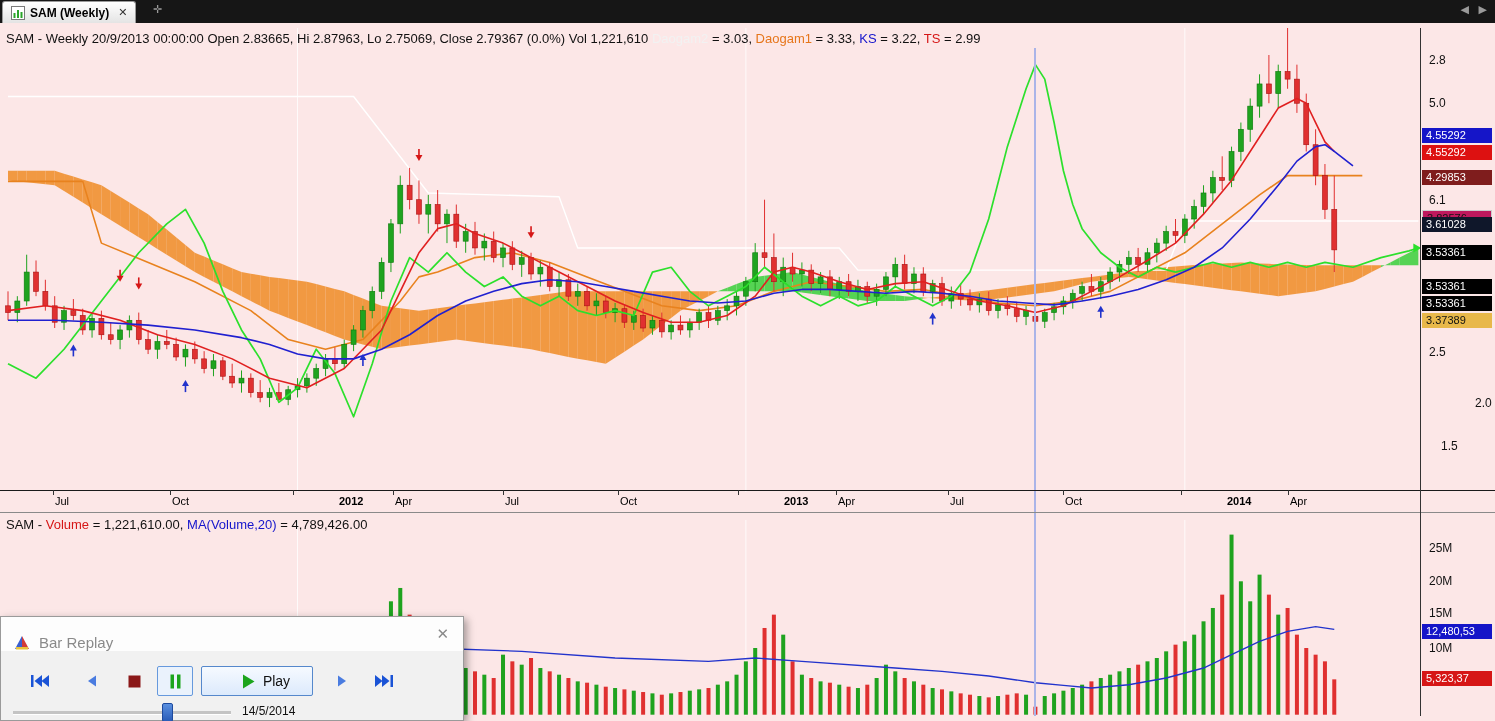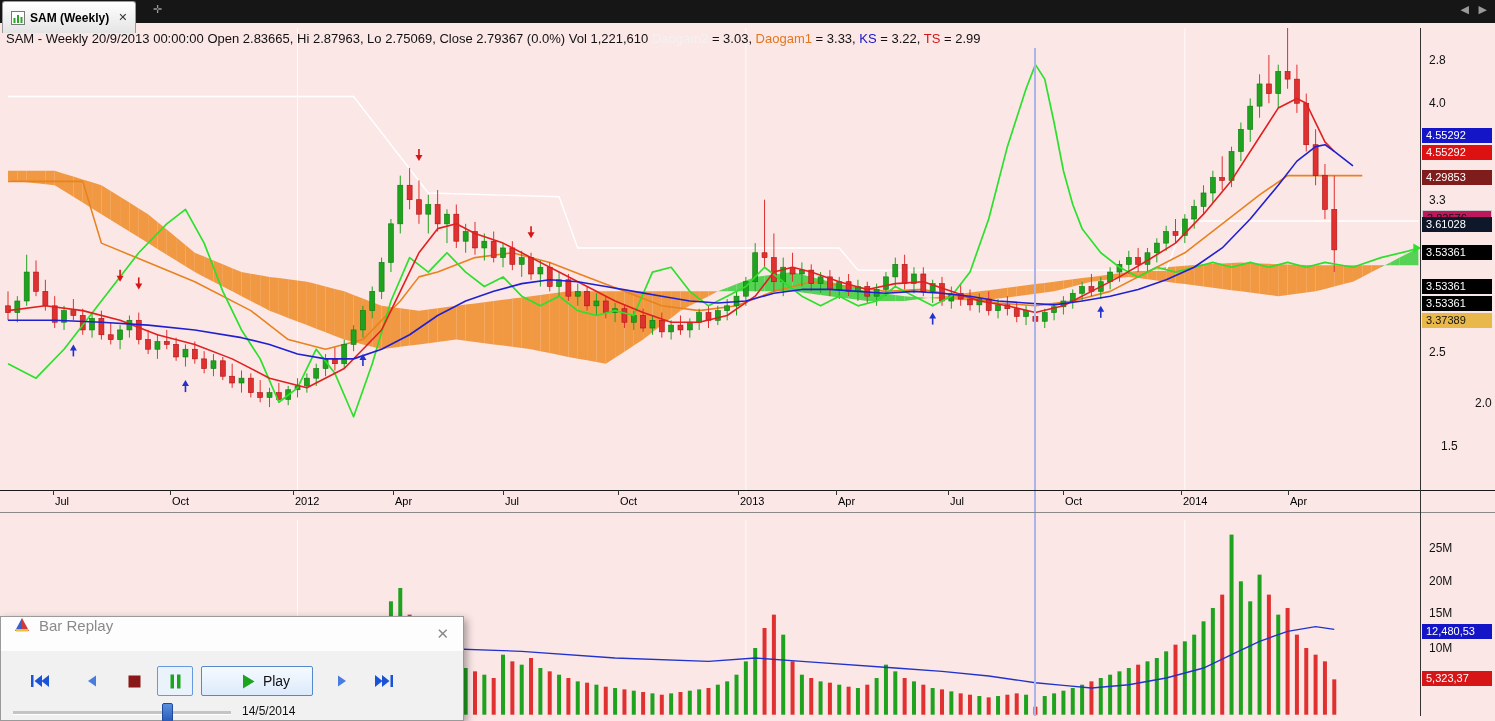--- a/index.html
+++ b/index.html
@@ -2,21 +2,21 @@
 <html><head>
 <meta charset="utf-8">
 <style>
   * { margin:0; padding:0; box-sizing:border-box; }
   html,body { width:1495px; height:721px; overflow:hidden; background:#444;
     font-family:"Liberation Sans", sans-serif; }
   #window { position:relative; width:1495px; height:721px; background:#fce7e7; overflow:hidden; }
 
   
   #tabbar { position:absolute; left:0; top:0; width:1495px; height:23px; background:#161616; }
-  #tab { position:absolute; left:2px; top:1px; height:32px; background:linear-gradient(#ffffff,#e4e4e4);
+  #tab { position:absolute; left:2px; top:1px; height:22px; background:linear-gradient(#ffffff,#e4e4e4);
     border:1px solid #9a9a9a; border-bottom:none; border-radius:3px 3px 0 0;
     display:flex; align-items:center; gap:5px; padding:0 8px; cursor:default; }
   #tab .tlabel { font-size:12px; font-weight:bold; color:#000; white-space:nowrap; }
   #tab .tclose { font-size:11px; color:#333; margin-left:4px; }
   .tab-extra { position:absolute; top:4px; color:#9a9a9a; font-size:11px; line-height:11px; }
   #tab-overflow { left:153px; }
   #scroll-left { right:26px; }
   #scroll-right { right:8px; }
 
   
@@ -30,31 +30,31 @@
   #sep-top { top:490px; }
   #sep-mid { top:512px; background:#8a8a8a; }
   #axis-divider { position:absolute; left:1420px; top:28px; width:1px; height:688px; background:#333; z-index:4; }
 
   
   #axes { position:absolute; inset:0; z-index:5; pointer-events:none; }
   .tick { position:absolute; left:1429px; font-size:12px; color:#111; }
   .badge { position:absolute; left:1422px; width:70px; height:15px; font-size:11px; line-height:15px;
     padding-left:4px; overflow:hidden; white-space:nowrap; }
   .xlab { position:absolute; top:495px; font-size:11px; color:#000000; }
-  .xlab.bold { font-weight:normal; }
+  .xlab.bold { font-weight:bold;margin-left:44px; }
   .xtick { position:absolute; top:490px; width:1px; height:5px; background:#333; }
 
   
   #crosshair { position:absolute; top:48px; width:2px; height:668px; background:#aab4e8; z-index:3; }
 
   
   #dialog { position:absolute; left:0; top:616px; width:464px; height:105px; background:#f1f1f1;
     border:1px solid #9a9a9a; box-shadow:3px 3px 8px rgba(0,0,0,.35); z-index:50; }
   #dlg-title { position:absolute; left:0; top:0; width:100%; height:34px; background:#fdfdfd;
-    display:flex; align-items:flex-start; padding-left:12px; gap:8px; }
+    display:flex; align-items:flex-end; padding-left:12px; gap:8px; }
   #dlg-title .dtext { font-size:15px; color:#8a8a8a; }
   #dlg-close { position:absolute; right:14px; top:8px; font-size:15px; color:#8a8a8a; cursor:default; }
   #dlg-body { position:absolute; left:0; top:34px; width:100%; height:71px; }
   .tbtn { position:absolute; top:16px; width:30px; height:28px; display:flex; align-items:center; justify-content:center; cursor:default; }
   #btn-pause { left:156px; width:36px; height:30px; top:15px; border:1px solid #6699dd; background:#eaf2fc; border-radius:2px; }
   #btn-play { position:absolute; left:200px; top:15px; width:112px; height:30px; border:1px solid #5588cc;
     background:linear-gradient(#f6faff,#dceafc); border-radius:2px; display:flex; align-items:center; justify-content:center; gap:8px; cursor:default;padding-left:18px; }
   #btn-play .plabel { font-size:14px; color:#111; }
   #slider { position:absolute; left:12px; top:60px; width:218px; height:4px; background:#c4c4c4;
     border-bottom:1px solid #fff; cursor:default; }
@@ -77,20 +77,21 @@
       </svg>
       <span class="tlabel">SAM (Weekly)</span>
       <span class="tclose">✕</span>
     </div>
     <span class="tab-extra" id="tab-overflow">✛</span>
     <span class="tab-extra" id="scroll-left">◀</span>
     <span class="tab-extra" id="scroll-right">▶</span>
   </div>
 
   <div id="price-header"><span style="color: rgb(17, 17, 17);">SAM - Weekly 20/9/2013 00:00:00  Open 2.83665, Hi 2.87963, Lo 2.75069, Close 2.79367 (0.0%) Vol 1,221,610 </span><span style="color: rgb(242, 242, 242);">Daogam2</span><span style="color: rgb(17, 17, 17);"> = 3.03, </span><span style="color: rgb(230, 118, 27);">Daogam1</span><span style="color: rgb(17, 17, 17);"> = 3.33, </span><span style="color: rgb(20, 20, 204);">KS</span><span style="color: rgb(17, 17, 17);"> = 3.22, </span><span style="color: rgb(214, 22, 22);">TS</span><span style="color: rgb(17, 17, 17);"> = 2.99</span></div>
+  <div id="volume-header"><span style="color: rgb(17, 17, 17);">SAM - </span><span style="color: rgb(214, 22, 22);">Volume</span><span style="color: rgb(17, 17, 17);"> = 1,221,610.00, </span><span style="color: rgb(20, 20, 204);">MA(Volume,20)</span><span style="color: rgb(17, 17, 17);"> = 4,789,426.00</span></div>
 
   <svg id="price-svg" width="1420" height="464">
       <line x1="297.54" y1="0" x2="297.54" y2="464" stroke="#ffffff" stroke-width="1" opacity="0.8"></line>
       <line x1="745.86" y1="0" x2="745.86" y2="464" stroke="#ffffff" stroke-width="1" opacity="0.8"></line>
       <line x1="1184.84" y1="0" x2="1184.84" y2="464" stroke="#ffffff" stroke-width="1" opacity="0.8"></line>
       <polygon points="8,152.4158004158004 17.34,153.38045738045736 17.34,142.7692307692308 8,142.7692307692308" fill="#f09030" fill-opacity="0.9" stroke="none"></polygon>
       <polygon points="17.34,153.38045738045736 26.68,154.3451143451143 26.68,142.7692307692308 17.34,142.7692307692308" fill="#f09030" fill-opacity="0.9" stroke="none"></polygon>
       <polygon points="26.68,154.3451143451143 36.019999999999996,155.30977130977132 36.019999999999996,142.7692307692308 26.68,142.7692307692308" fill="#f09030" fill-opacity="0.9" stroke="none"></polygon>
       <polygon points="36.019999999999996,155.30977130977132 45.36,156.27442827442826 45.36,142.7692307692308 36.019999999999996,142.7692307692308" fill="#f09030" fill-opacity="0.9" stroke="none"></polygon>
       <polygon points="45.36,156.27442827442826 54.7,157.23908523908523 54.7,142.7692307692308 45.36,142.7692307692308" fill="#f09030" fill-opacity="0.9" stroke="none"></polygon>
@@ -702,22 +703,22 @@
     </svg>
 
   <div id="crosshair" style="left: 1034.4px;"></div>
 
   <div class="hline" id="sep-top"></div>
   <div class="hline" id="sep-mid"></div>
   <div id="axis-divider"></div>
 
   <div id="axes">
       <div class="tick" style="top: 53px;">2.8</div>
-      <div class="tick" style="top: 96px;">4.0</div>
-      <div class="tick" style="top: 193px;">3.3</div>
+      <div class="tick" style="top: 96px;">5.0</div>
+      <div class="tick" style="top: 193px;">6.1</div>
       <div class="tick" style="top: 345px;">2.5</div>
       <div class="tick" style="top: 396px; margin-left: 46px;">2.0</div>
       <div class="tick" style="top: 439px; margin-left: 12px;">1.5</div>
       <div class="badge" style="top: 128px; background: rgb(21, 21, 200); color: rgb(255, 255, 255); border: none;">4.55292</div>
       <div class="badge" style="top: 145px; background: rgb(221, 17, 17); color: rgb(255, 255, 255); border: none;">4.55292</div>
       <div class="badge" style="top: 170px; background: #7f1d1d; color: rgb(255, 255, 255); border: none;">4.29853</div>
       <div class="badge" style="top: 210px; background: #be185d; color: rgb(17, 17, 17); border: 1px solid rgb(204, 204, 204);">3.82576</div>
       <div class="badge" style="top: 217px; background: #0f172a; color: rgb(255, 255, 255); border: none;">3.61028</div>
       <div class="badge" style="top: 245px; background: rgb(0, 0, 0); color: rgb(255, 255, 255); border: none;">3.53361</div>
       <div class="badge" style="top: 279px; background: rgb(0, 0, 0); color: rgb(255, 255, 255); border: none;">3.53361</div>

